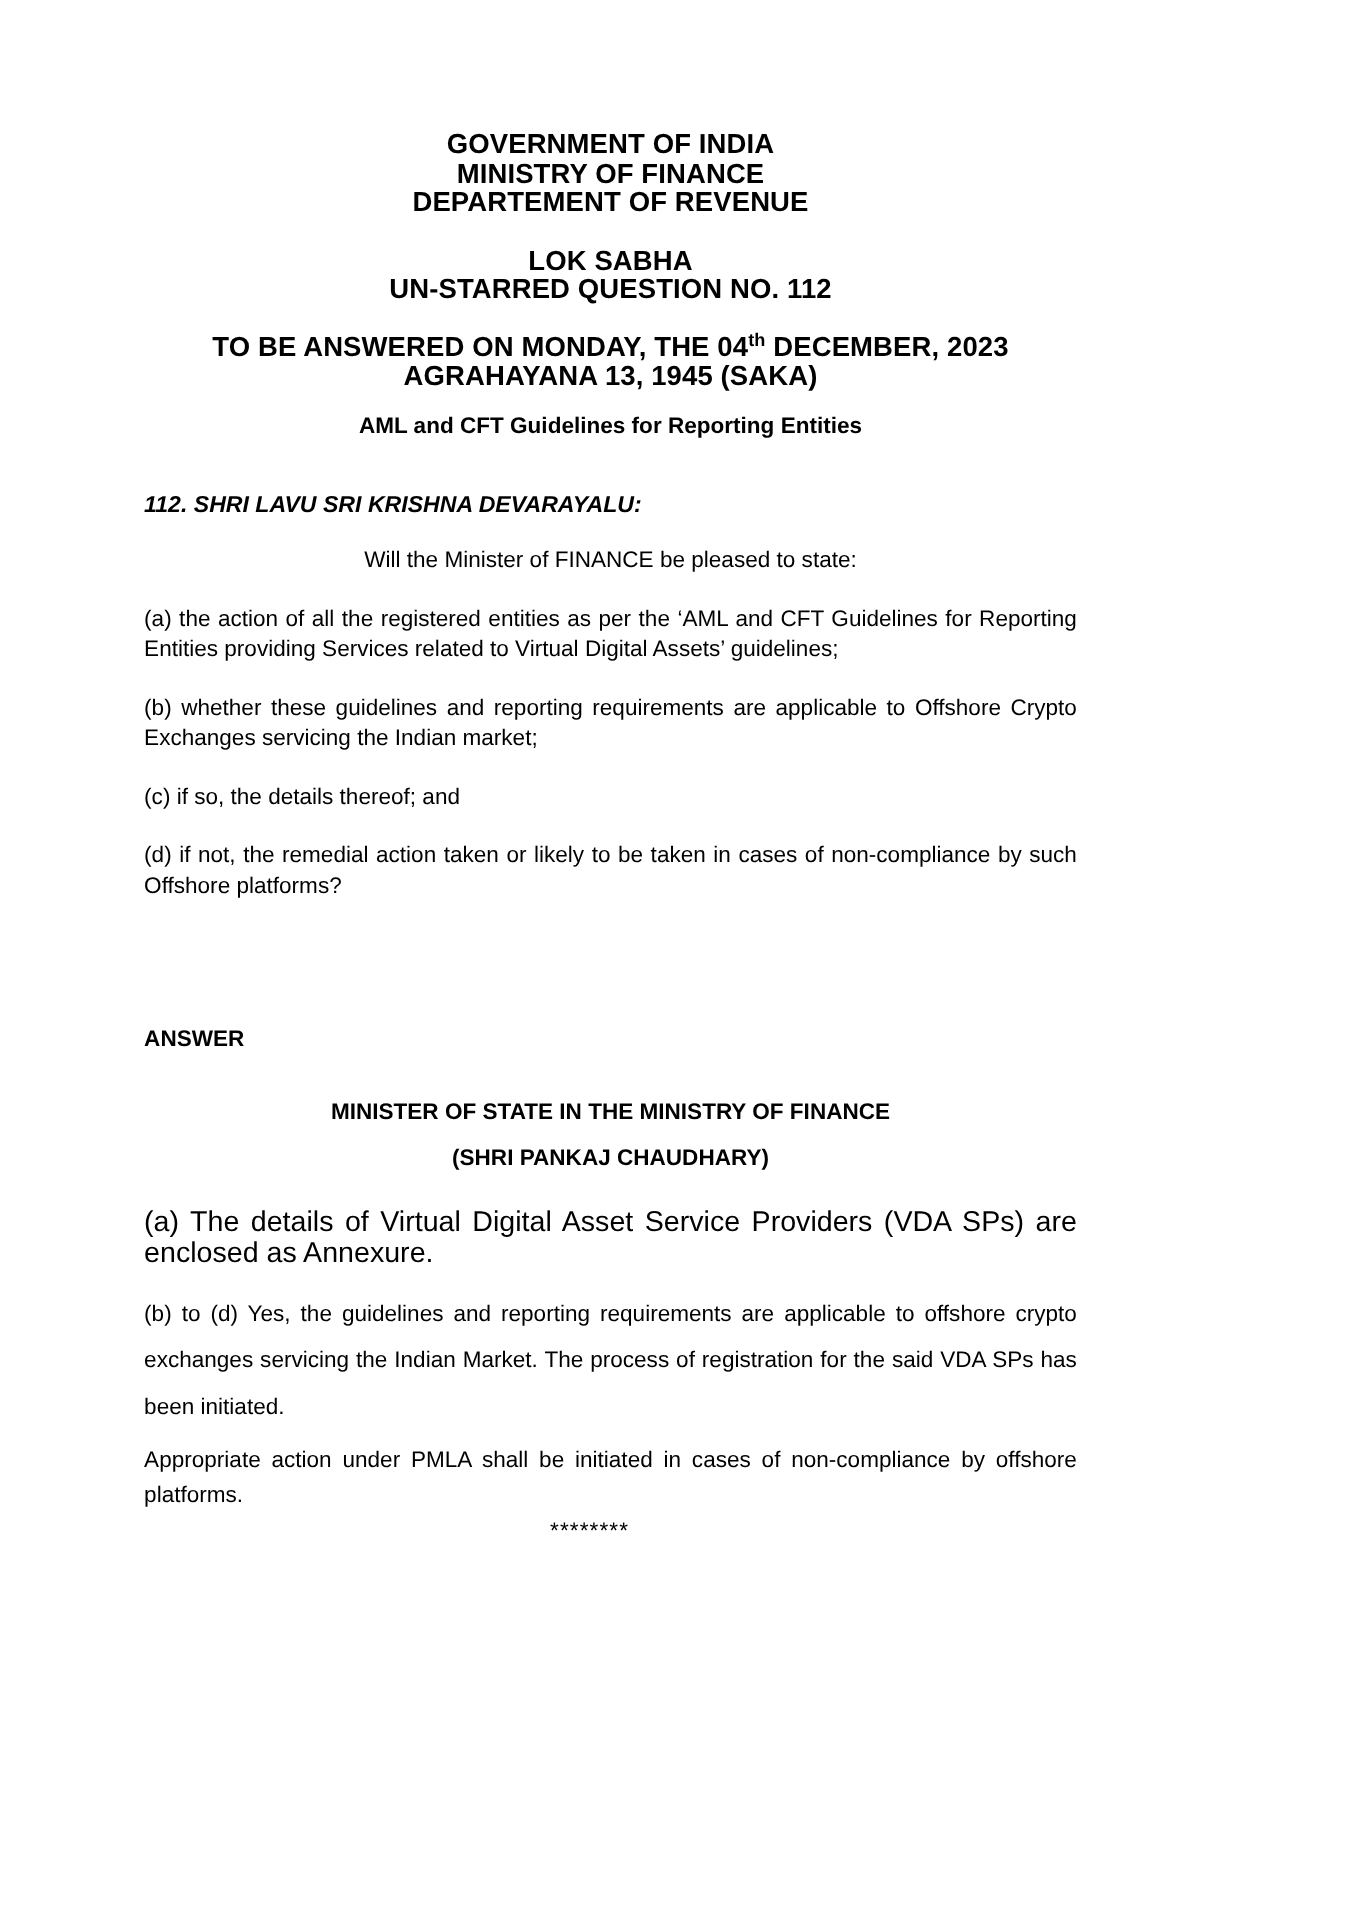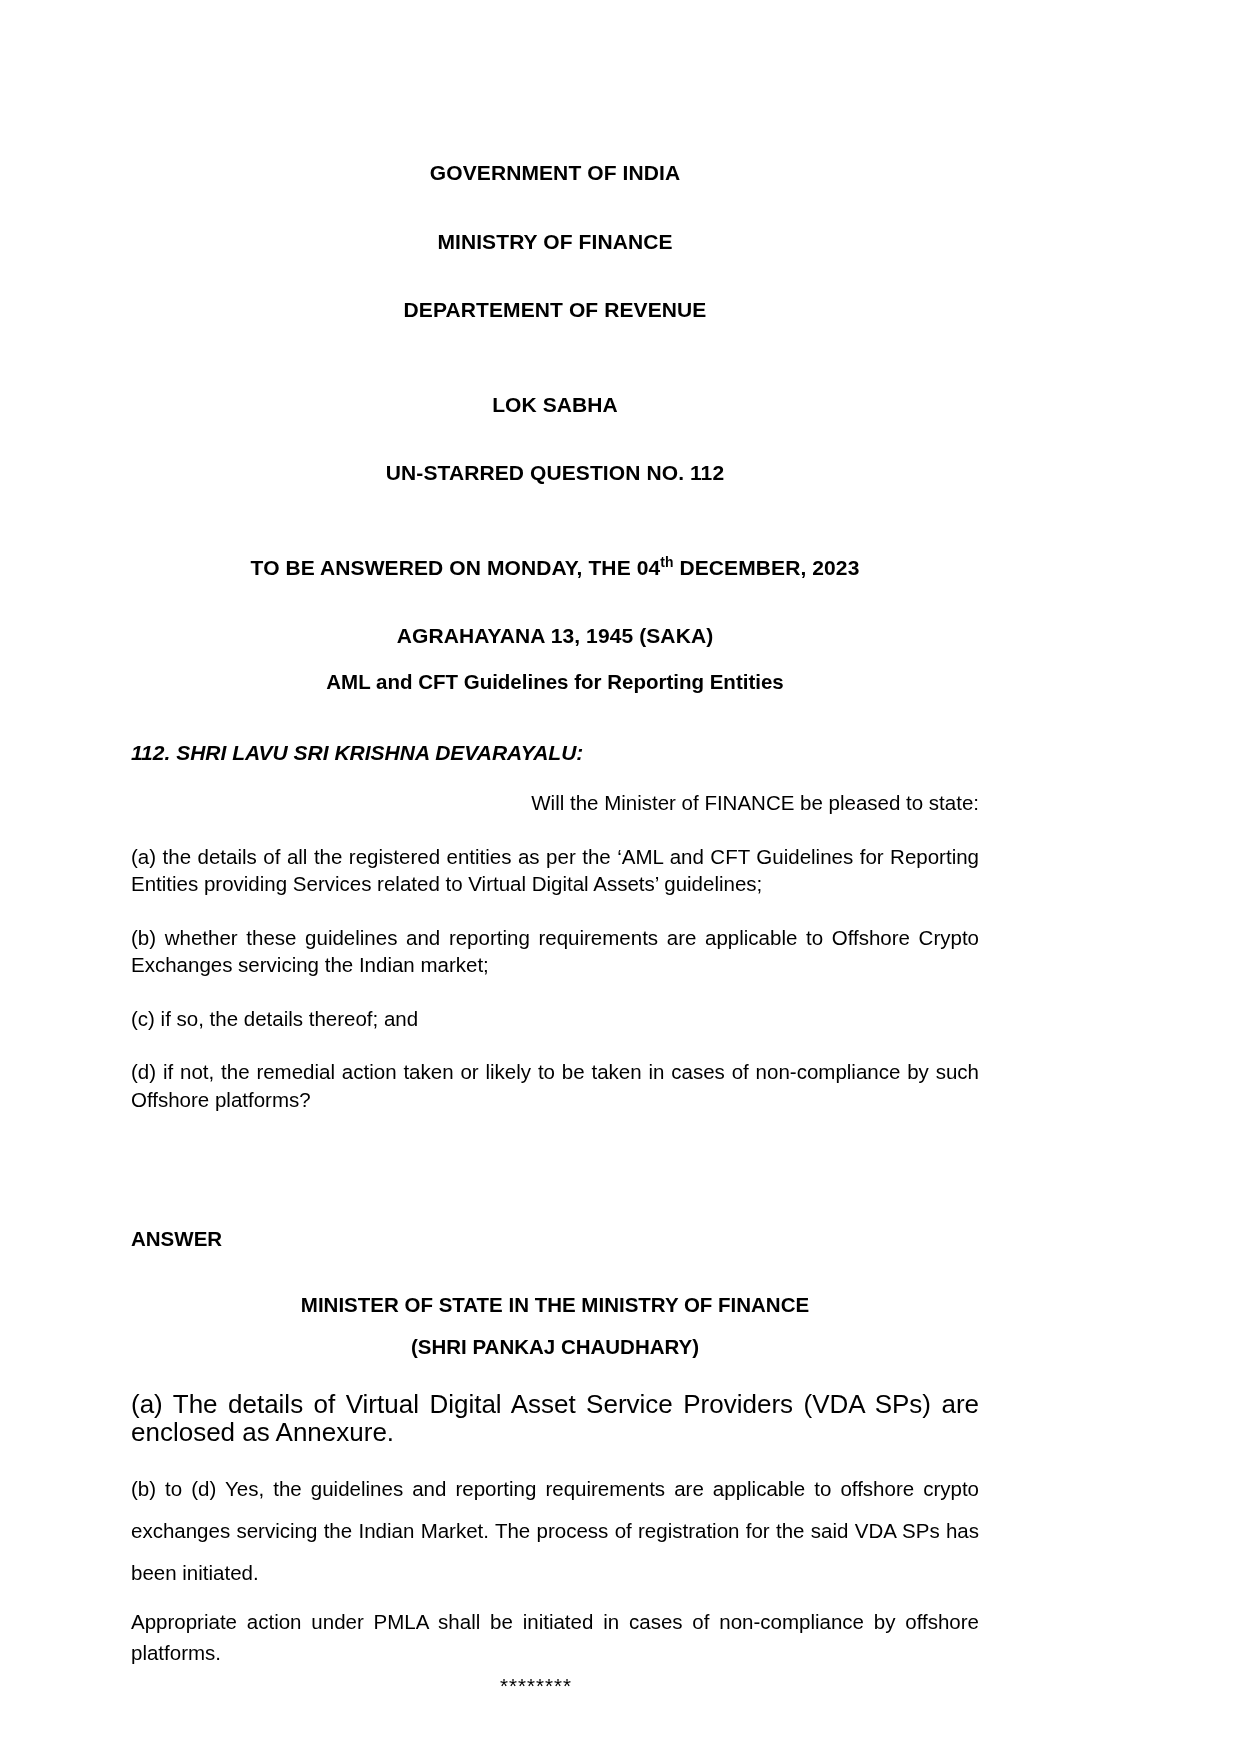--- a/index.html
+++ b/index.html
@@ -25,26 +25,25 @@
     left: 131px;
     top: 0;
     width: 848px;
   }
   
   .header-block {
     padding-top: 118px;
     text-align: center;
   }
   .hdr-line {
-    font-size: 21px;
+    font-size: 25px;
     font-weight: bold;
     line-height: 26.5px;
     letter-spacing: 0.1px;
     white-space: nowrap;
-    margin-top: 42px;
   }
   .gap-lg { height: 26px; }
   .gap-md { height: 26px; }
   .gap-sm { height: 18px; }
   .subject {
     font-size: 20.5px;
     font-weight: bold;
     line-height: 27px;
     text-align: center;
   }
@@ -58,21 +57,21 @@
     font-size: 21px;
     font-weight: bold;
     line-height: 28px;
     text-align: left;
     margin-top: 44px;
     font-style: italic;
   }
   .q-intro {
     font-size: 20.5px;
     line-height: 28px;
-    text-align: right;
+    text-align: center;
     margin-top: 22px;
   }
   .q-para {
     font-size: 20.5px;
     line-height: 27.5px;
     text-align: justify;
     text-justify: inter-word;
     margin-top: 26px;
   }
   
@@ -149,21 +148,21 @@
 
       <div class="gap-sm"></div>
 
       <div class="subject">AML and CFT Guidelines for Reporting Entities</div>
     </div>
 
     <div class="q-number">112. SHRI LAVU SRI KRISHNA DEVARAYALU:</div>
 
     <div class="q-intro">Will the Minister of FINANCE be pleased to state:</div>
 
-    <div class="q-para">(a) the details of all the registered entities as per the ‘AML and CFT Guidelines for Reporting Entities providing Services related to Virtual Digital Assets’ guidelines;</div>
+    <div class="q-para">(a) the action of all the registered entities as per the ‘AML and CFT Guidelines for Reporting Entities providing Services related to Virtual Digital Assets’ guidelines;</div>
     <div class="q-para">(b) whether these guidelines and reporting requirements are applicable to Offshore Crypto Exchanges servicing the Indian market;</div>
     <div class="q-para">(c) if so, the details thereof; and</div>
     <div class="q-para">(d) if not, the remedial action taken or likely to be taken in cases of non-compliance by such Offshore platforms?</div>
 
     <div class="answer-heading">ANSWER</div>
 
     <div class="minister-block">
       <div class="minister-line">MINISTER OF STATE IN THE MINISTRY OF FINANCE</div>
       <div class="minister-line">(SHRI PANKAJ CHAUDHARY)</div>
     </div>

